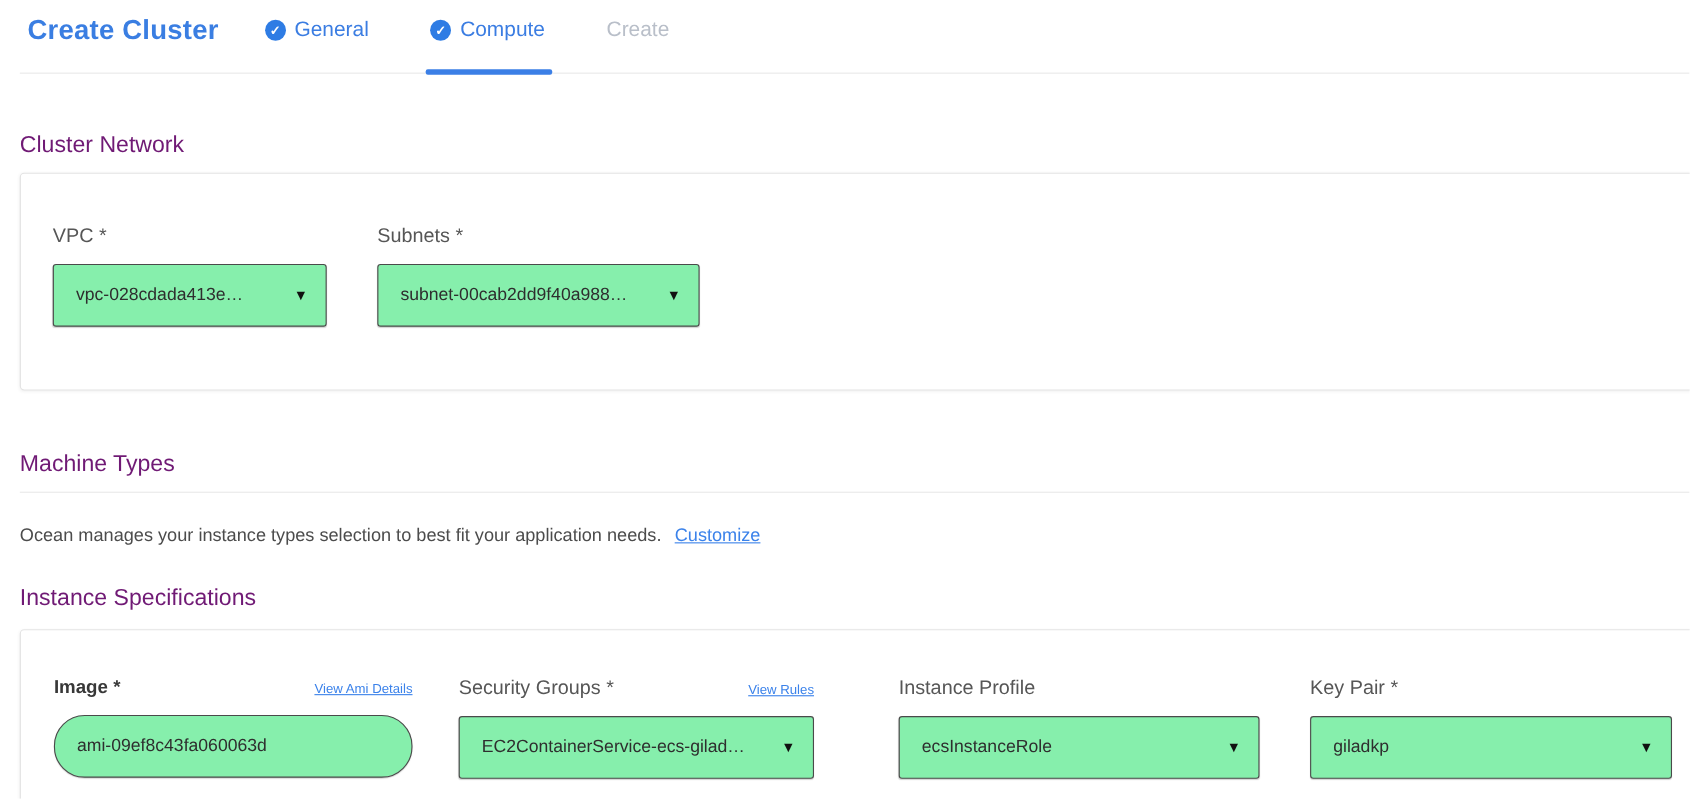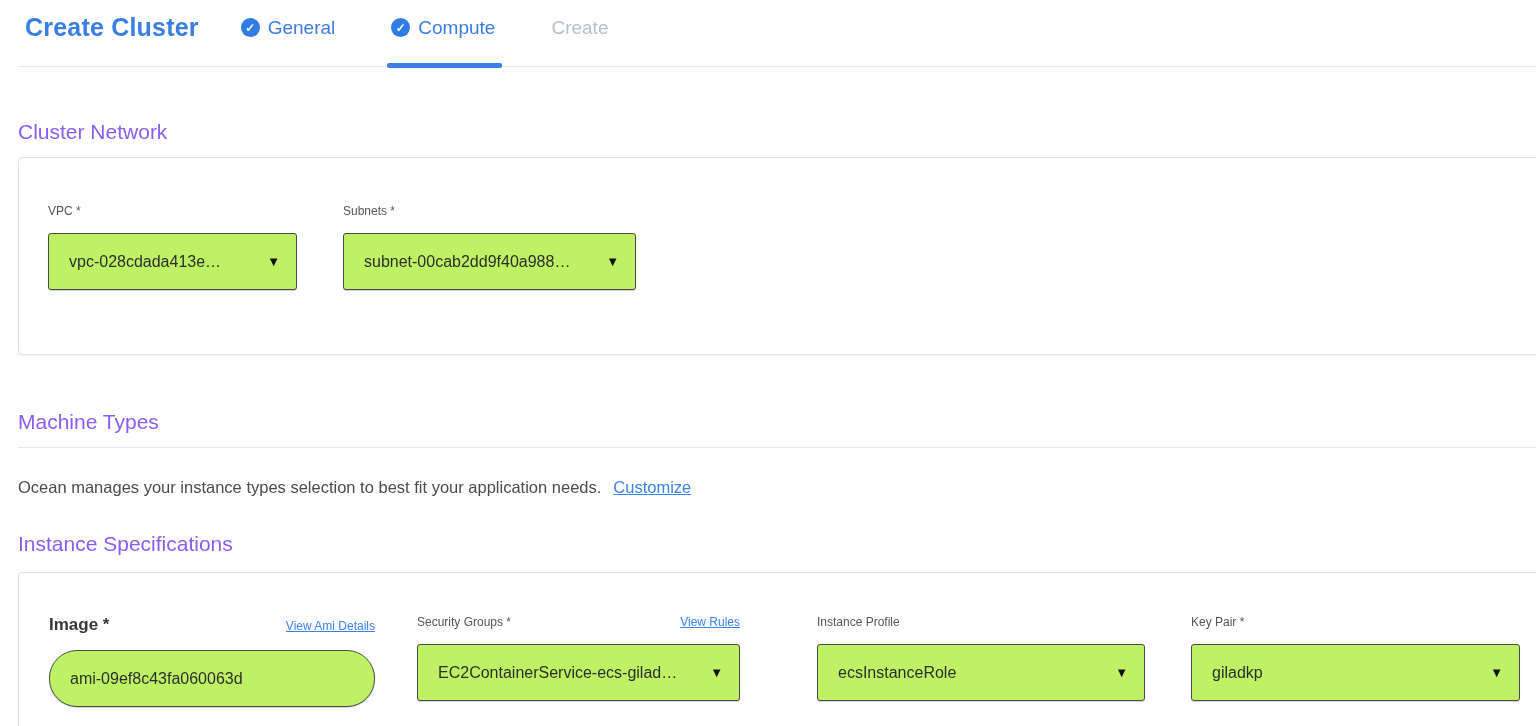--- a/index.html
+++ b/index.html
@@ -13,46 +13,46 @@
   .tabs { display:flex; align-items:center; gap:56px; }
   .tab { display:flex; align-items:center; gap:8px; font-size:19px; color:#3b7de2; cursor:pointer; }
   .tab.upcoming { color:#b9bfc9; }
   .check-icon { width:19px; height:19px; border-radius:50%; background:#2e7ce4; color:#ffffff;
     display:flex; align-items:center; justify-content:center; font-size:12px; font-weight:700; }
   .header-divider { position:absolute; top:66px; left:18px; right:0; height:1px; background:#e9e9e9; }
   .active-tab-bar { position:absolute; top:63px; left:387px; width:115px; height:5px;
     background:#3b7fe6; border-radius:2px; }
 
   
-  .section-heading { position:absolute; left:18px; font-size:21px; color:#8b5cf6; font-weight:400; }
+  .section-heading { position:absolute; left:18px; font-size:21px; color:#701a75; font-weight:400; }
   #h-cluster-network { top:120px; }
   #h-machine-types   { top:410px; }
   #h-instance-specs  { top:532px; }
 
   .card { position:absolute; left:18px; right:-4px; background:#ffffff;
     border:1px solid #e3e3e3; border-radius:4px; box-shadow:0 1px 3px rgba(0,0,0,.05); }
   #card-network { top:157px; height:198px; }
   #card-specs   { top:572px; height:170px; }
 
   .divider-line { position:absolute; left:18px; right:0; height:1px; background:#e9e9e9; }
   #mt-divider { top:447px; }
 
   .description { position:absolute; left:18px; top:478px; font-size:16.5px; color:#4c4c4c; }
   .link { color:#3b82ea; text-decoration:underline; cursor:pointer; }
   .description .link { margin-left:12px; font-size:16.5px; }
 
   
   .field { position:absolute; }
-  .field-label { font-size:12px; color:#565656; margin-bottom:15px; display:block; }
+  .field-label { font-size:18px; color:#565656; margin-bottom:15px; display:block; }
   .label-row { display:flex; justify-content:space-between; align-items:baseline; margin-bottom:15px; }
   .label-row .field-label { margin-bottom:0; }
   .field-label.strong { font-size:17px; font-weight:700; color:#383838; }
   .label-row .link { font-size:12px; }
 
-  .select-box, .text-input { width:100%; height:57px; background:#bef264;
+  .select-box, .text-input { width:100%; height:57px; background:#86efac;
     border:1px solid #4a4a4a; border-radius:3px; box-shadow:0 1px 1px rgba(0,0,0,.18);
     display:flex; align-items:center; justify-content:space-between;
     padding:0 16px 0 20px; font-size:16px; color:#2e2e2e; cursor:pointer;
     white-space:nowrap; overflow:hidden; }
   .select-value { overflow:hidden; text-overflow:ellipsis; }
   .caret-icon { font-size:13px; color:#111; margin-left:10px; flex:0 0 auto; }
   .text-input { font-family:"Liberation Sans", sans-serif; cursor:text; }
   input.text-input { display:block; padding:0 20px;border-radius:28px; }
 
   

